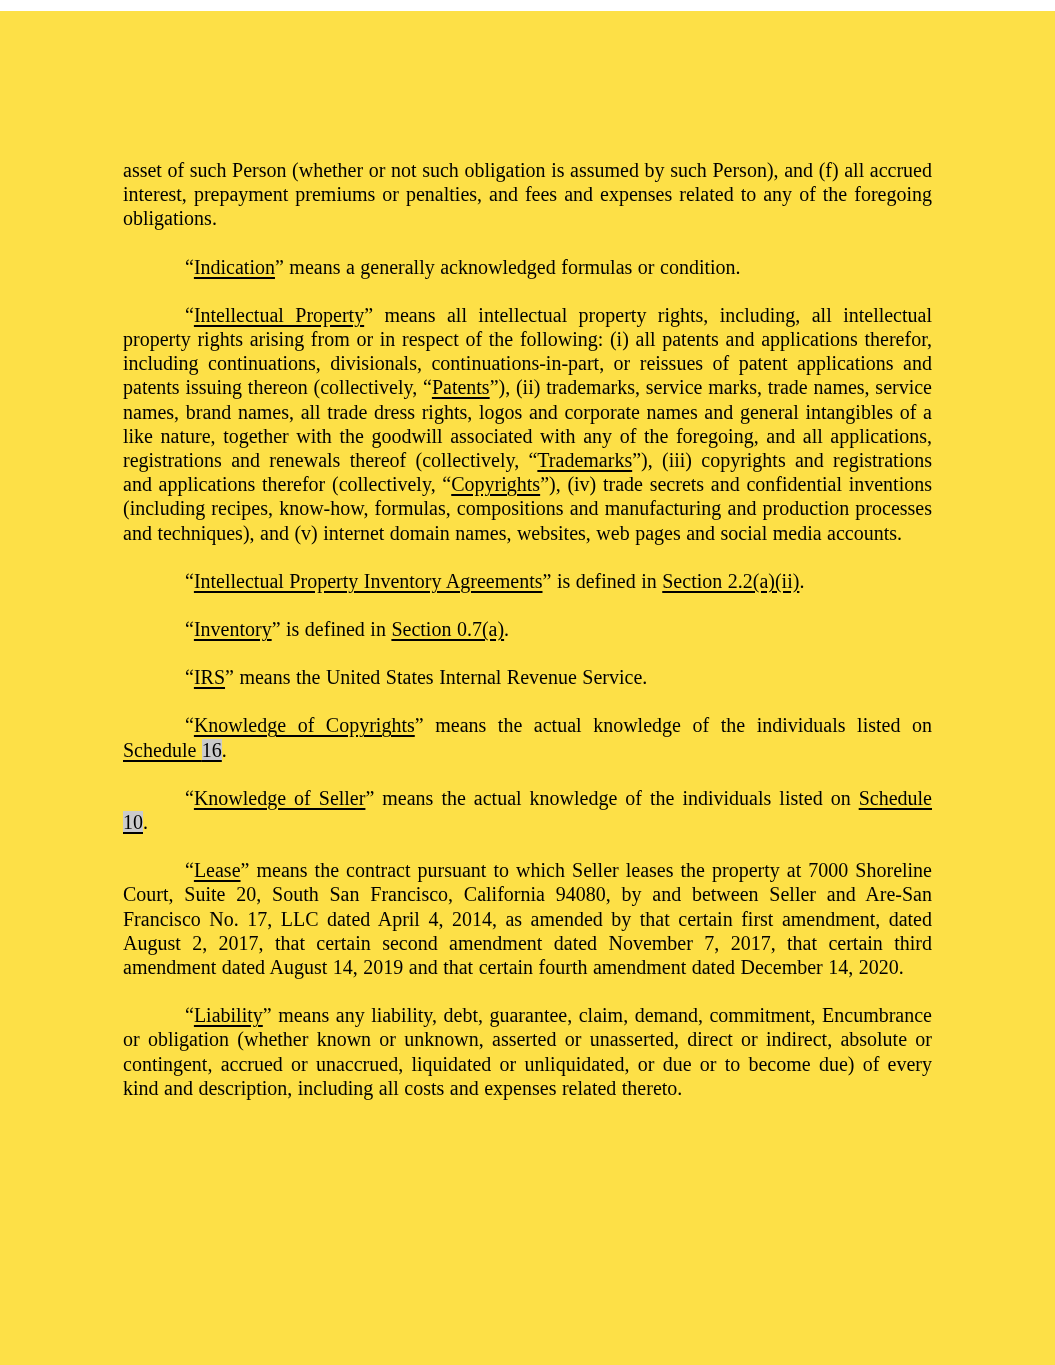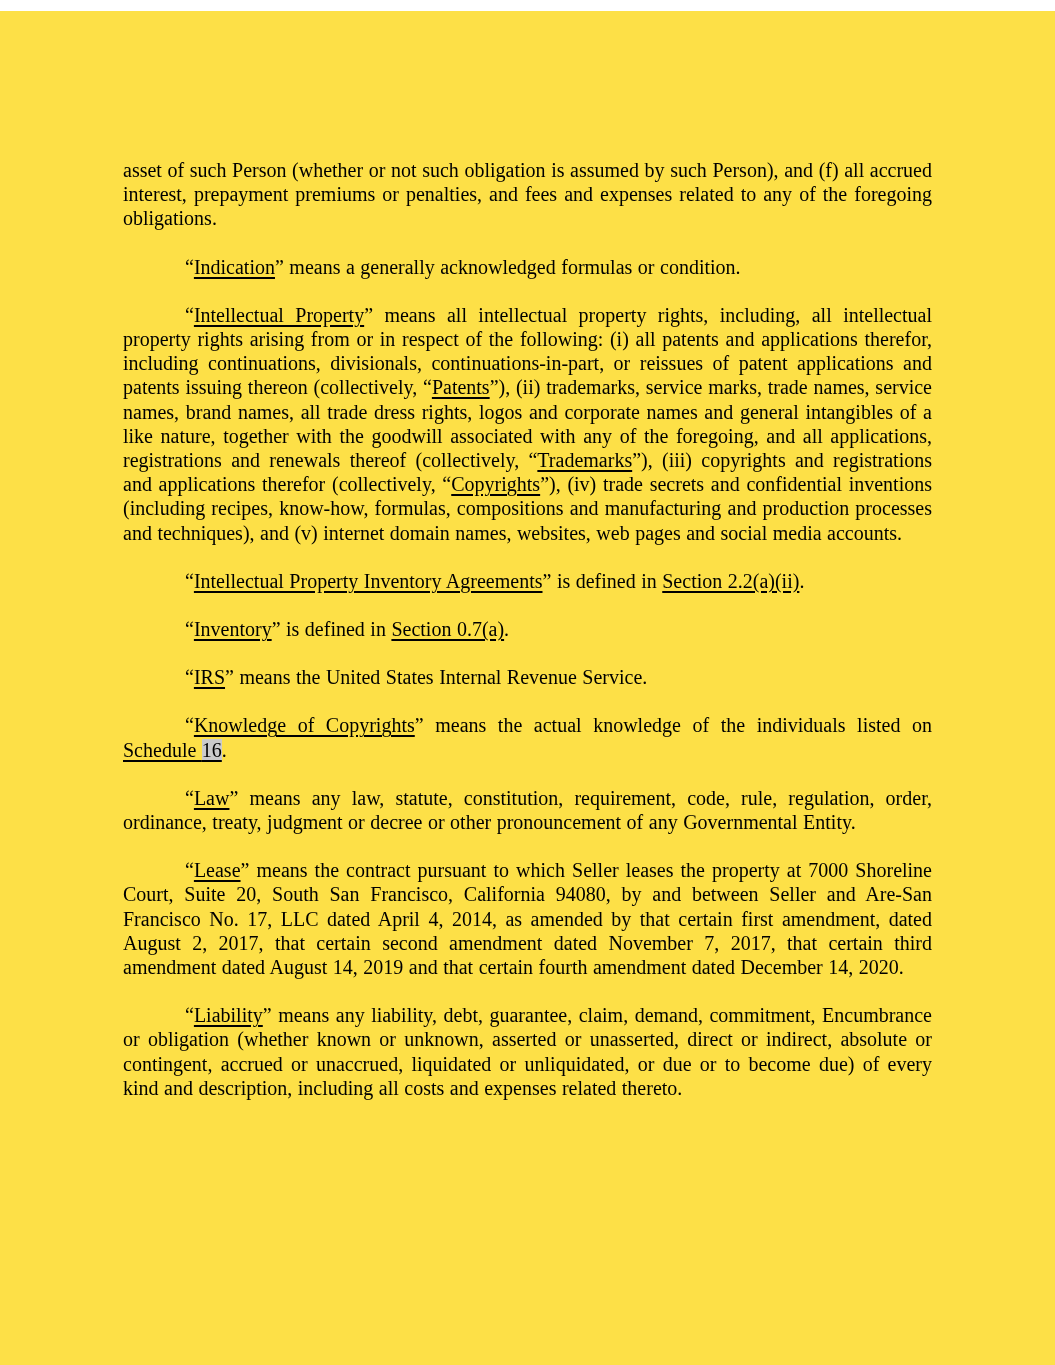--- a/index.html
+++ b/index.html
@@ -45,17 +45,17 @@
 
 <div class="page">
   <main class="content" id="paragraphs-container">
       <p class="para"><span>asset of such Person (whether or not such obligation is assumed by such Person), and (f) all accrued interest, prepayment premiums or penalties, and fees and expenses related to any of the foregoing obligations.</span></p>
       <p class="para indent"><span>“</span><span class="u">Indication</span><span>” means a generally acknowledged formulas or condition.</span></p>
       <p class="para indent"><span>“</span><span class="u">Intellectual Property</span><span>” means all intellectual property rights, including, all intellectual property rights arising from or in respect of the following:  (i) all patents and applications therefor, including continuations, divisionals, continuations-in-part, or reissues of patent applications and patents issuing thereon (collectively, “</span><span class="u">Patents</span><span>”), (ii) trademarks, service marks, trade names, service names, brand names, all trade dress rights, logos and corporate names and general intangibles of a like nature, together with the goodwill associated with any of the foregoing, and all applications, registrations and renewals thereof (collectively, “</span><span class="u">Trademarks</span><span>”), (iii) copyrights and registrations and applications therefor (collectively, “</span><span class="u">Copyrights</span><span>”), (iv) trade secrets and confidential inventions (including recipes, know-how, formulas, compositions and manufacturing and production processes and techniques), and (v) internet domain names, websites, web pages and social media accounts.</span></p>
       <p class="para indent"><span>“</span><span class="u">Intellectual Property Inventory Agreements</span><span>” is defined in </span><span class="u">Section 2.2(a)(ii)</span><span>.</span></p>
       <p class="para indent"><span>“</span><span class="u">Inventory</span><span>” is defined in </span><span class="u">Section 0.7(a)</span><span>.</span></p>
       <p class="para indent"><span>“</span><span class="u">IRS</span><span>” means the United States Internal Revenue Service.</span></p>
       <p class="para indent"><span>“</span><span class="u">Knowledge of Copyrights</span><span>” means the actual knowledge of the individuals listed on </span><span class="u">Schedule </span><span class="u" style="background-color: rgb(203, 203, 203);">16</span><span>.</span></p>
-      <p class="para indent"><span>“</span><span class="u">Law</span><span>” means any law, statute, constitution, requirement, code, rule, regulation, order, ordinance, treaty, judgment or decree or other pronouncement of any Governmental Entity.</span></p>
+      <p class="para indent"><span>“</span><span class="u">Knowledge of Seller</span><span>” means the actual knowledge of the individuals listed on </span><span class="u">Schedule </span><span class="u" style="background-color: rgb(203, 203, 203);">10</span><span>.</span></p>
       <p class="para indent"><span>“</span><span class="u">Lease</span><span>” means the contract pursuant to which Seller leases the property at 7000 Shoreline Court, Suite 20, South San Francisco, California 94080, by and between Seller and Are-San Francisco No. 17, LLC dated April 4, 2014, as amended by that certain first amendment, dated August 2, 2017, that certain second amendment dated November 7, 2017, that certain third amendment dated August 14, 2019 and that certain fourth amendment dated December 14, 2020.</span></p>
       <p class="para indent"><span>“</span><span class="u">Liability</span><span>” means any liability, debt, guarantee, claim, demand, commitment, Encumbrance or obligation (whether known or unknown, asserted or unasserted, direct or indirect, absolute or contingent, accrued or unaccrued, liquidated or unliquidated, or due or to become due) of every kind and description, including all costs and expenses related thereto.</span></p>
     </main>
 </div>
 
 </body></html>

